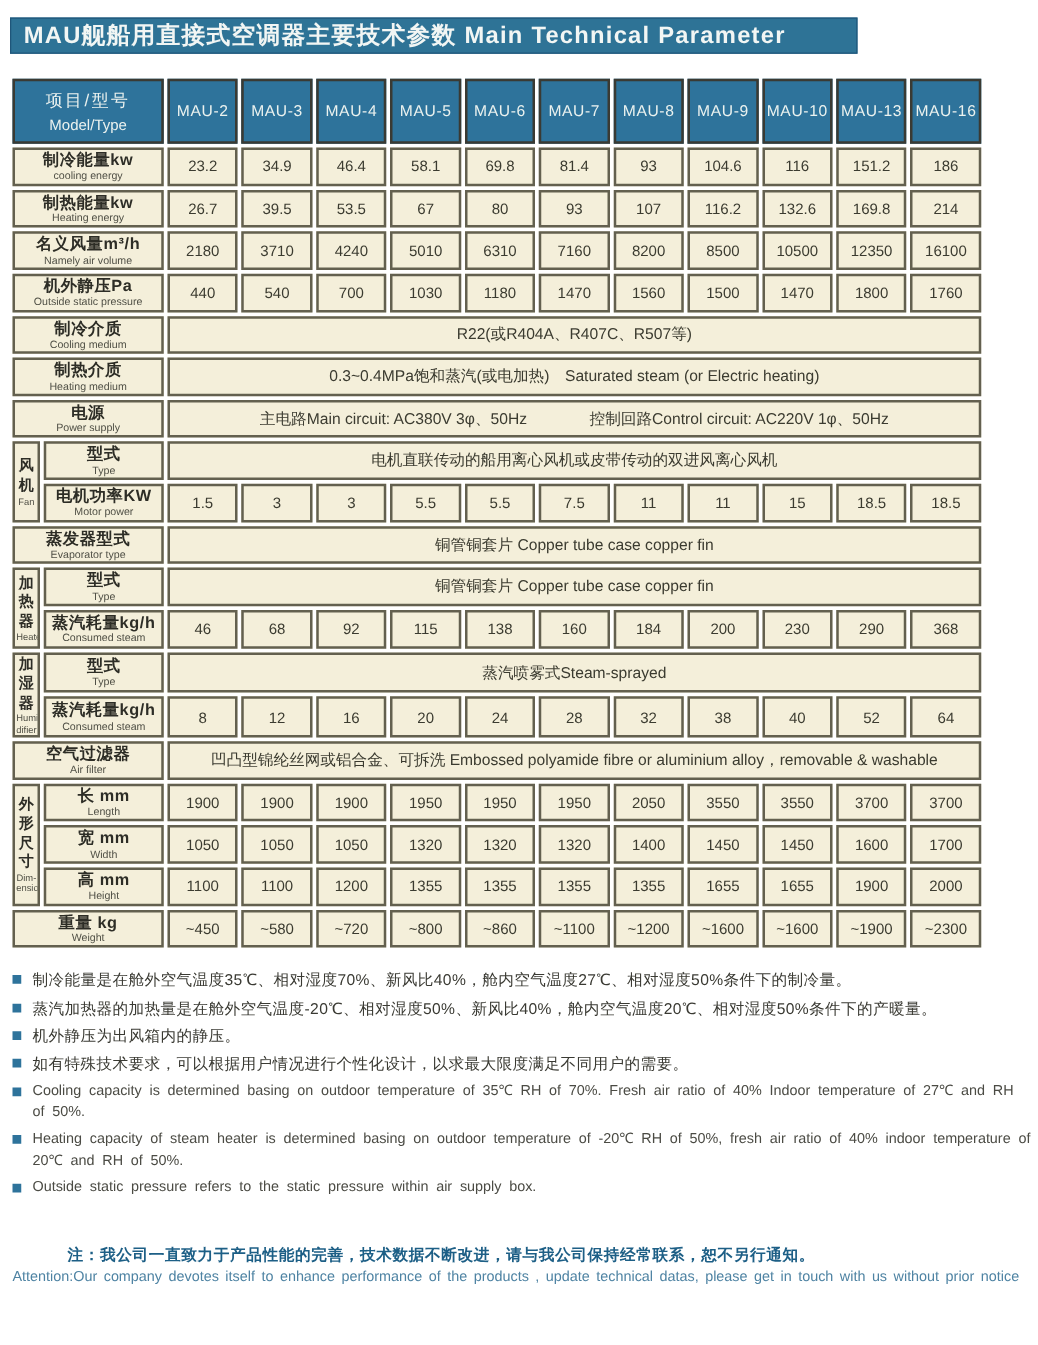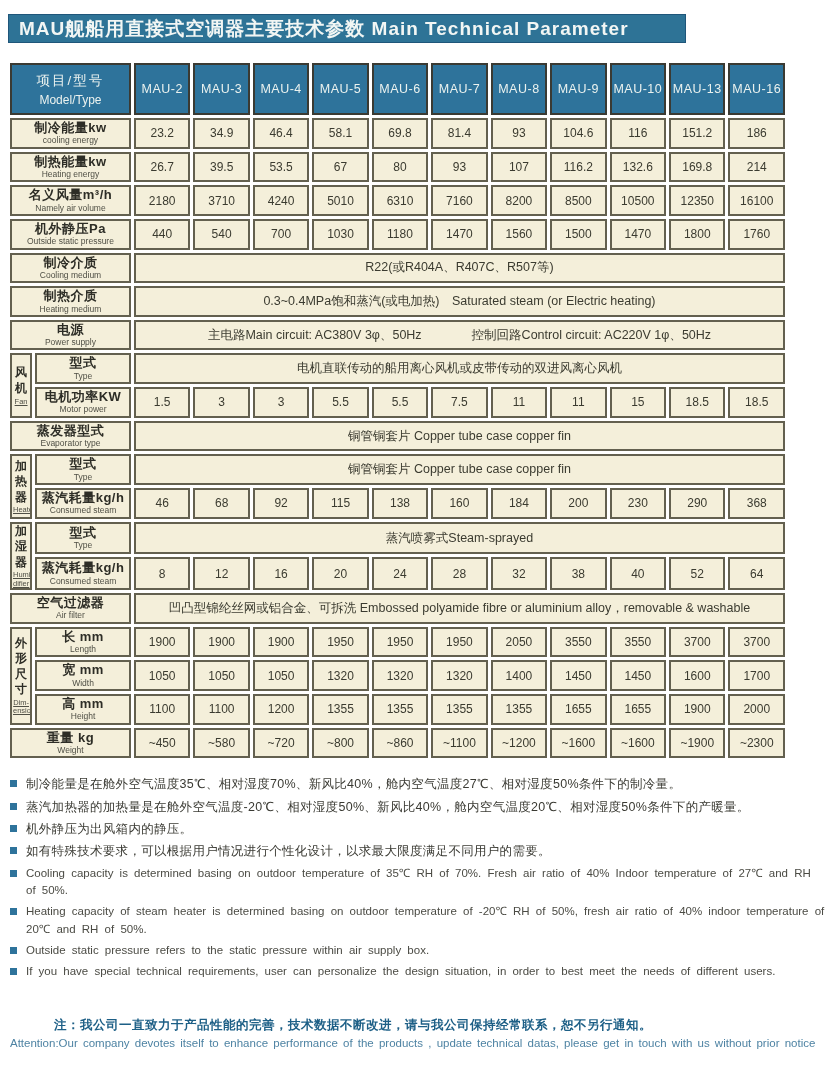--- a/index.html
+++ b/index.html
@@ -35,21 +35,21 @@
   }
   td.model-cell{ font-size:12.5px; letter-spacing:0.5px; }
   .c-zh{ font-size:13.5px; letter-spacing:2px; }
   .c-en{ font-size:12px; margin-top:3px; }
   .l-zh{ font-size:13px; color:#2d2d26; font-weight:bold; letter-spacing:0.5px; line-height:1.1; }
   .l-en{ font-size:8.5px; color:#4f4f45; line-height:1.1; margin-top:1px;text-align:center; }
   td.val{ font-size:12px; height:30px; color:#3b3b30; }
   td.span-cell{ font-size:12.5px; height:30px; color:#3b3b30; }
   td.group-cell{ padding:0 1px; }
   .g-zh{ font-size:12px; font-weight:bold; color:#2d2d26; line-height:1.3; }
-  .g-en{ font-size:7.5px; color:#4f4f45; line-height:1.1; margin-top:1px;text-decoration:underline; }
+  .g-en{ font-size:7.5px; color:#4f4f45; line-height:1.1; margin-top:1px; }
 
   
   .footnotes{ margin-top:14px; padding-left:2px; width:818px; }
   .fn-item{ display:flex; align-items:flex-start; margin-bottom:3px; }
   .fn-bullet{ flex:0 0 7px; width:7px; height:7px; background:#2e739b; margin:5px 9px 0 0; }
   .fn-text{ flex:1; }
   .fn-item.zh .fn-text{ font-size:12.5px; color:#3a3a33; line-height:1.55; letter-spacing:0.3px; }
   .fn-item.en .fn-text{ font-size:11.5px; color:#4b4b44; line-height:1.55; word-spacing:3px; }
 
   
@@ -386,24 +386,20 @@
         <span class="fn-text">Cooling capacity is determined basing on outdoor temperature of 35℃ RH of 70%. Fresh air ratio of 40% Indoor temperature of 27℃ and RH of 50%.</span>
       </div>
       <div class="fn-item en">
         <span class="fn-bullet"></span>
         <span class="fn-text">Heating capacity of steam heater is determined basing on outdoor temperature of -20℃ RH of 50%, fresh air ratio of 40% indoor temperature of 20℃ and RH of 50%.</span>
       </div>
       <div class="fn-item en">
         <span class="fn-bullet"></span>
         <span class="fn-text">Outside static pressure refers to the static pressure within air supply box.</span>
       </div>
-      <div class="fn-item en">
-        <span class="fn-bullet"></span>
-        <span class="fn-text">If you have special technical requirements, user can personalize the design situation, in order to best meet the needs of different users.</span>
-      </div>
     </div>
 
   <div class="note">
     <div class="note-zh">注：我公司一直致力于产品性能的完善，技术数据不断改进，请与我公司保持经常联系，恕不另行通知。</div>
     <div class="note-en">Attention:Our company devotes itself to enhance performance of the products , update technical datas, please get in touch with us without prior notice</div>
   </div>
 
 </div>
 
 </body></html>

